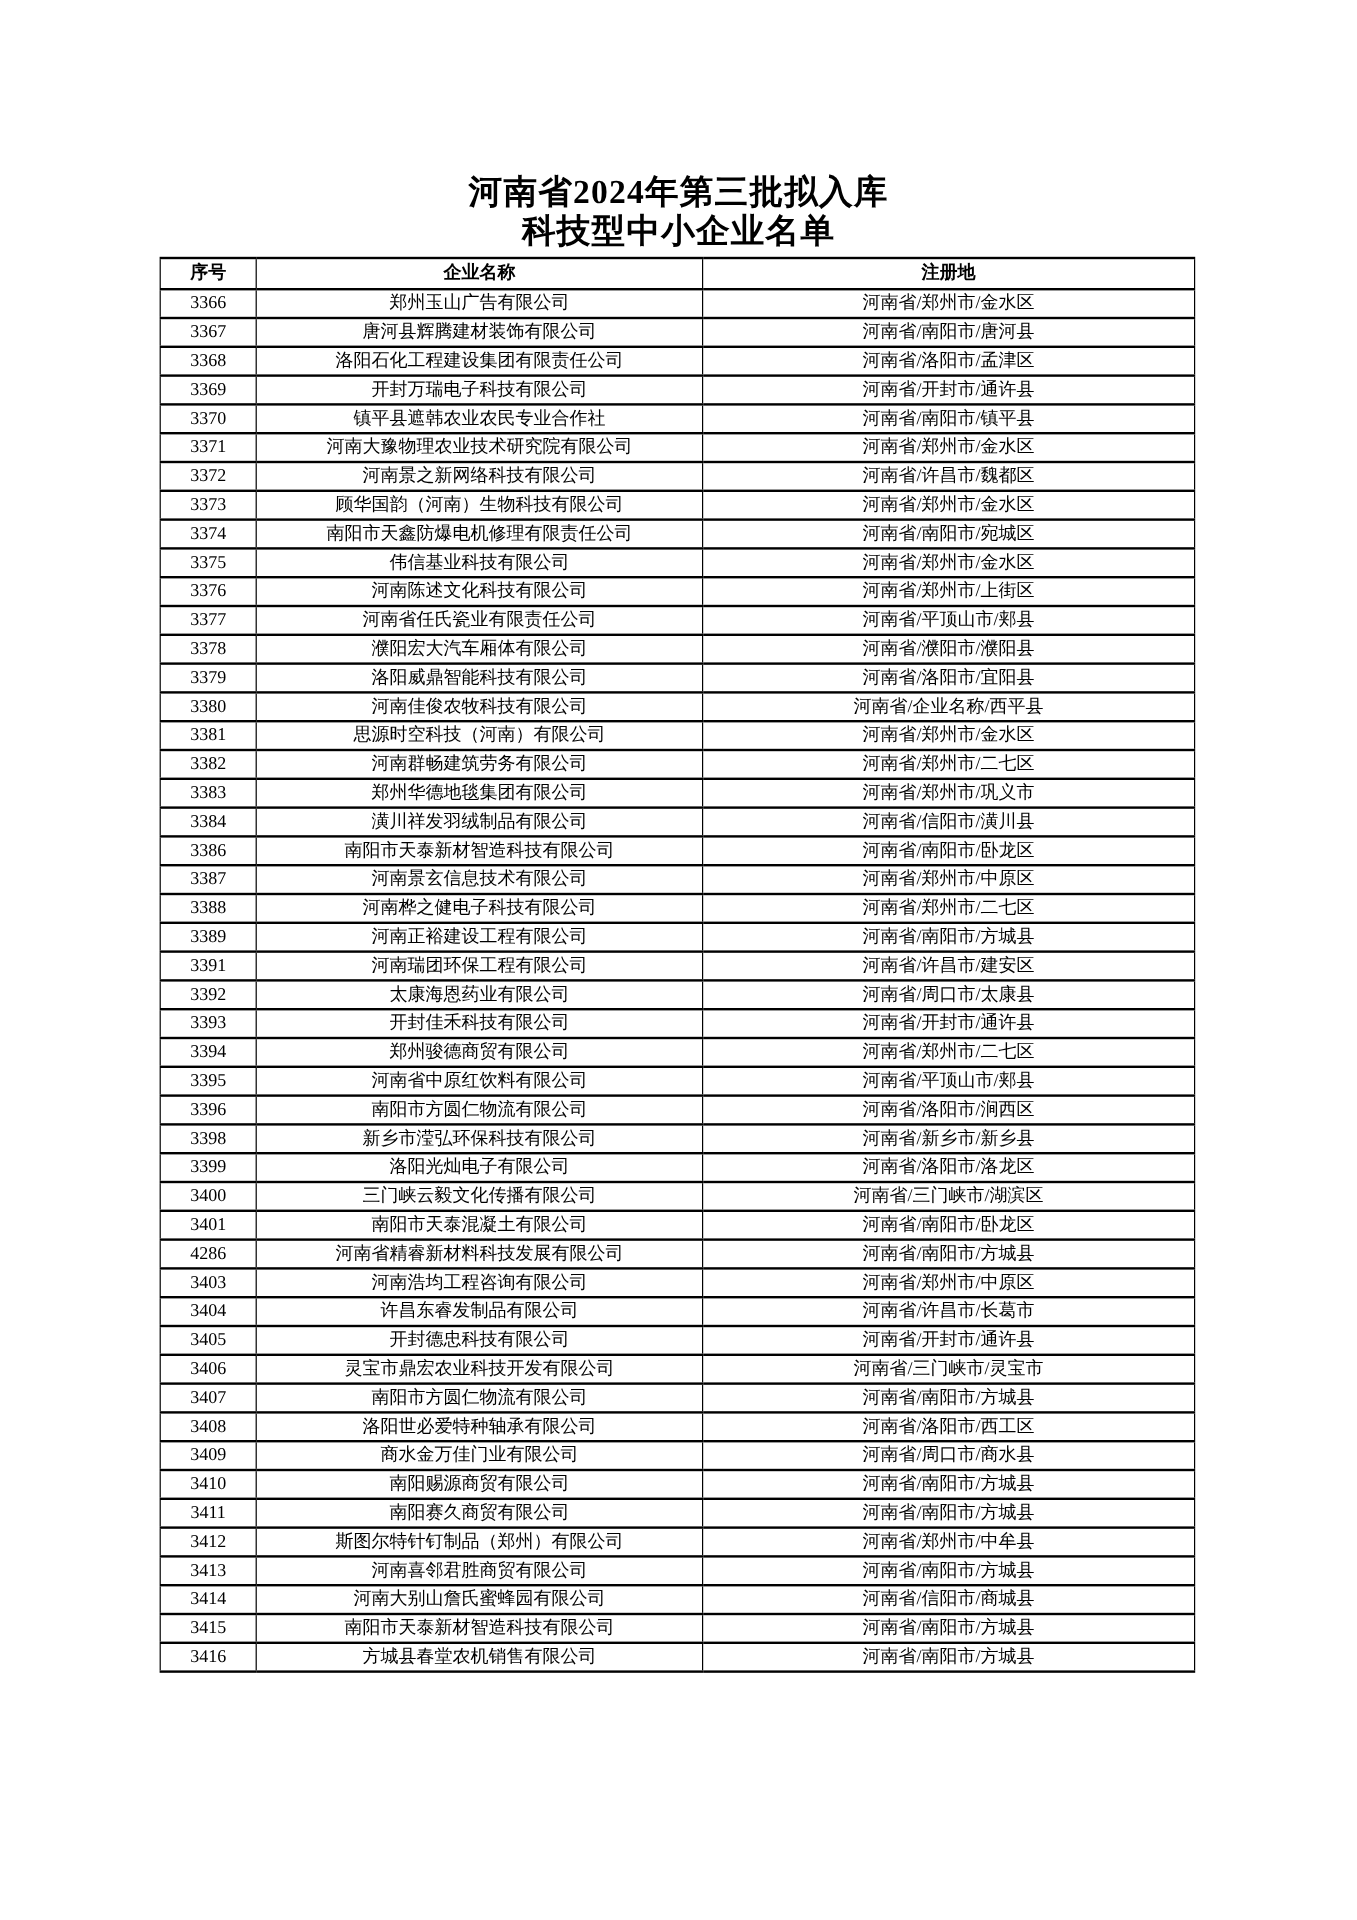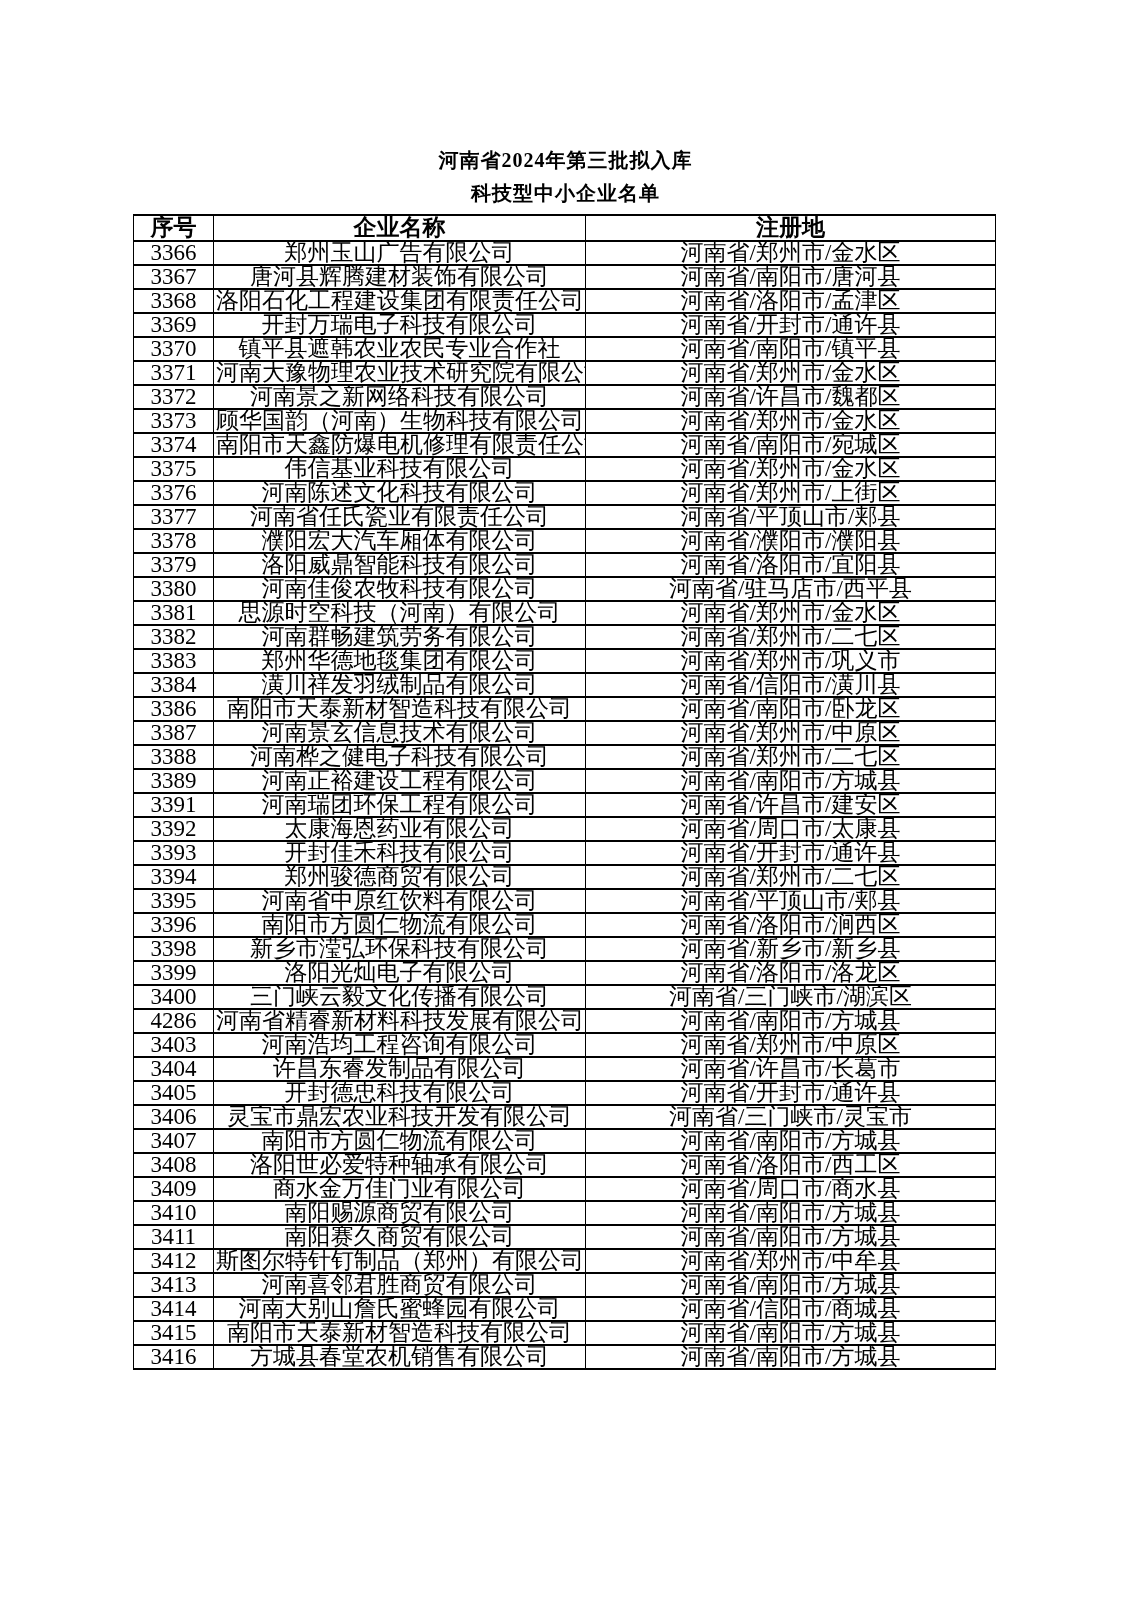--- a/index.html
+++ b/index.html
@@ -14,33 +14,33 @@
   }
   .page {
     width: 1131px;
     height: 1600px;
     background: #ffffff;
     position: relative;
   }
   .doc-title {
     padding-top: 144px;
     text-align: center;
-    font-size: 20px;
+    font-size: 28px;
     font-weight: bold;
     line-height: 33px;
     letter-spacing: 1px;
   }
   table.company-table {
     position: absolute;
     left: 133px;
     top: 214px;
     width: 862px;
     border-collapse: collapse;
     table-layout: fixed;
-    font-size: 23px;
+    font-size: 15px;
   }
   table.company-table col.c-no   { width: 80px; }
   table.company-table col.c-name { width: 372px; }
   table.company-table col.c-reg  { width: 410px; }
   table.company-table th,
   table.company-table td {
     border-left: 1px solid #000;
     border-right: 1px solid #000;
     border-top: 2px solid #000;
     border-bottom: 2px solid #000;
@@ -147,21 +147,21 @@
           <td>河南省/濮阳市/濮阳县</td>
         </tr>
         <tr>
           <td>3379</td>
           <td>洛阳威鼎智能科技有限公司</td>
           <td>河南省/洛阳市/宜阳县</td>
         </tr>
         <tr>
           <td>3380</td>
           <td>河南佳俊农牧科技有限公司</td>
-          <td>河南省/驻马店市/西平县</td>
+          <td>河南省/企业名称/西平县</td>
         </tr>
         <tr>
           <td>3381</td>
           <td>思源时空科技（河南）有限公司</td>
           <td>河南省/郑州市/金水区</td>
         </tr>
         <tr>
           <td>3382</td>
           <td>河南群畅建筑劳务有限公司</td>
           <td>河南省/郑州市/二七区</td>
@@ -233,20 +233,25 @@
         </tr>
         <tr>
           <td>3399</td>
           <td>洛阳光灿电子有限公司</td>
           <td>河南省/洛阳市/洛龙区</td>
         </tr>
         <tr>
           <td>3400</td>
           <td>三门峡云毅文化传播有限公司</td>
           <td>河南省/三门峡市/湖滨区</td>
+        </tr>
+        <tr>
+          <td>3401</td>
+          <td>南阳市天泰混凝土有限公司</td>
+          <td>河南省/南阳市/卧龙区</td>
         </tr>
         <tr>
           <td>4286</td>
           <td>河南省精睿新材料科技发展有限公司</td>
           <td>河南省/南阳市/方城县</td>
         </tr>
         <tr>
           <td>3403</td>
           <td>河南浩均工程咨询有限公司</td>
           <td>河南省/郑州市/中原区</td>

